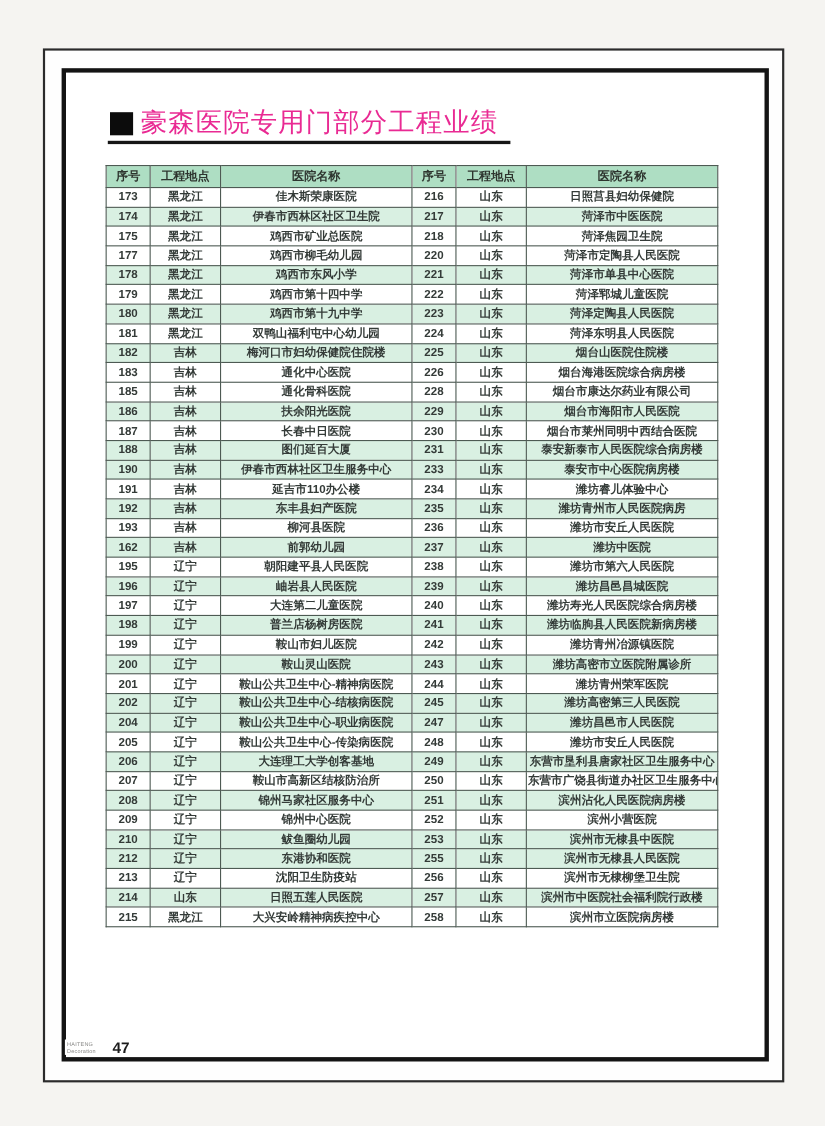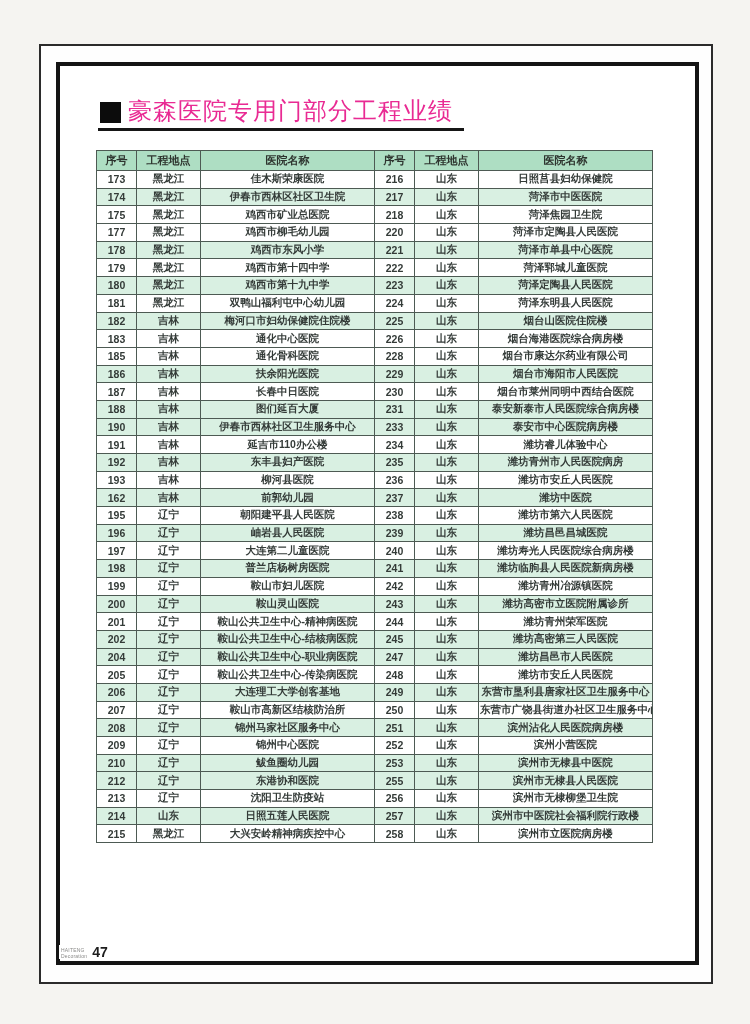--- a/index.html
+++ b/index.html
@@ -43,21 +43,21 @@
   }
   table.projects th{
     background:#aedec3; font-size:11px; font-weight:bold; height:20px; color:#2e352f;margin-left:22px;
   }
   table.projects tr.stripe td{ background:#d9f0e2; }
   .footer-brand{
     position:absolute; left:59px; top:945px; display:flex; align-items:flex-end;
     background:#fff; padding:0 2px; line-height:1;
   }
   .brand-lines{ font-size:5px; color:#8a8a88; line-height:1.2; letter-spacing:0.2px; }
-  .page-number{ font-size:14px; font-weight:bold; color:#1c1c1c; margin-left:5px; }
+  .page-number{ font-size:14px; font-weight:bold; color:#1c1c1c; margin-left:15px; }
 </style>
 </head>
 <body>
 
 <div class="canvas">
   <div class="outer-frame"></div>
   <div class="inner-frame"></div>
 
   <div class="title-block">
     <div class="title-square"></div>

